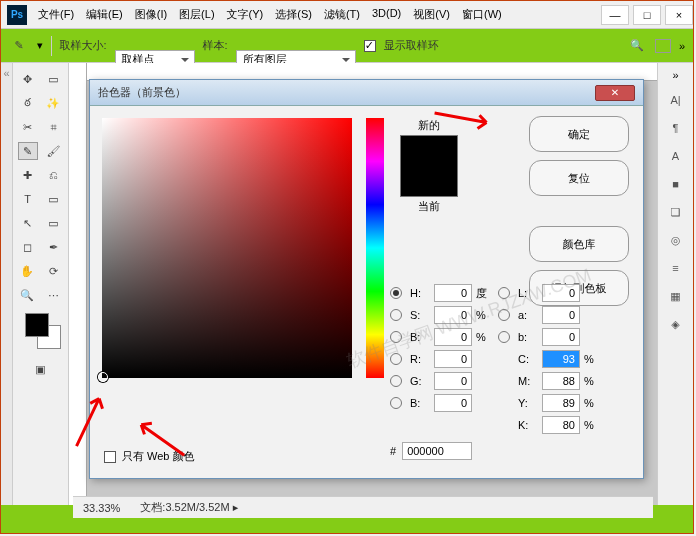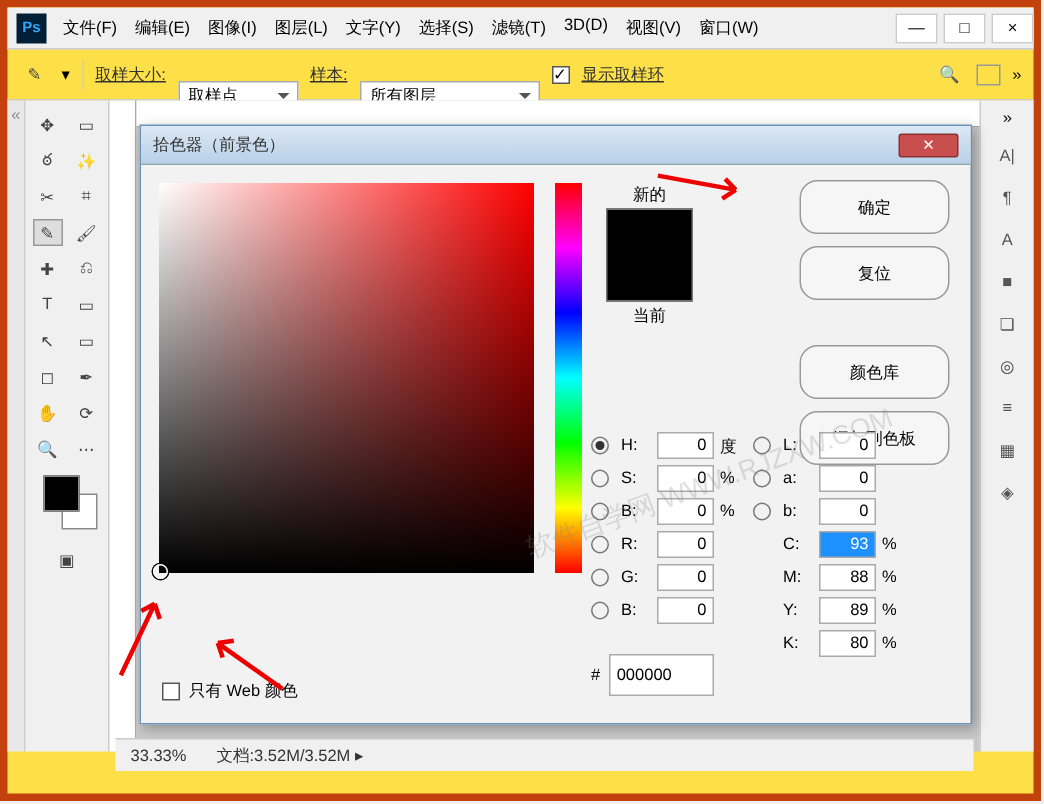--- a/index.html
+++ b/index.html
@@ -1,26 +1,26 @@
 <!DOCTYPE html>
 <html><head>
 <meta charset="utf-8">
 <style>
 *{box-sizing:border-box;margin:0;padding:0;font-family:"Microsoft YaHei",Arial,sans-serif;font-size:11px;}
 body{background:#f0f0f0;width:696px;height:536px;overflow:hidden;position:relative;}
-.win{border:5px solid #c2410c;background:#fde047;width:694px;height:534px;position:relative;}
+.win{border:1px solid #c2410c;background:#84cc16;width:694px;height:534px;position:relative;}
 .titlebar{height:28px;background:#f0f0f0;display:flex;align-items:center;border-bottom:1px solid #ccc;}
 .ps-logo{width:20px;height:20px;background:#001e36;color:#31a8ff;display:flex;align-items:center;justify-content:center;font-weight:bold;font-size:10px;margin:0 6px;}
 .menu{display:flex;gap:2px;}
 .menu span{padding:2px 5px;cursor:default;}
 .wincontrols{margin-left:auto;display:flex;}
 .wincontrols div{width:28px;height:20px;border:1px solid #ccc;margin-left:4px;display:flex;align-items:center;justify-content:center;background:#fff;}
 .optbar{height:34px;border-bottom:1px solid #ccc;display:flex;align-items:center;padding:0 8px;gap:8px;}
 .sep{width:1px;height:20px;background:#ccc;}
-.lbl{color:#333;text-decoration:underline;}
+.lbl{color:#333;}
 .sel{border:1px solid #aaa;background:#fff;height:20px;padding:0 18px 0 6px;position:relative;min-width:80px;display:flex;align-items:center;margin-top:28px;}
 .sel::after{content:"";position:absolute;right:5px;top:7px;border:4px solid transparent;border-top-color:#555;}
 .chk{width:12px;height:12px;border:1px solid #555;background:#fff;display:inline-block;position:relative;}
 .chk.on::after{content:"✓";position:absolute;top:-2px;left:0;font-size:11px;}
 .main{display:flex;height:calc(100% - 90px);}
 .leftcol{width:12px;background:#e8e8e8;border-right:1px solid #ccc;display:flex;align-items:flex-start;justify-content:center;padding-top:4px;color:#888;}
 .tools{width:56px;background:#f0f0f0;border-right:1px solid #ccc;padding:4px 0;display:flex;flex-direction:column;align-items:center;gap:0;}
 .trow{display:flex;gap:6px;padding:3px 0;}
 .tool{width:20px;height:18px;display:flex;align-items:center;justify-content:center;color:#444;cursor:default;}
 .tool.sel-t{background:#ddd;border:1px solid #999;}
@@ -44,21 +44,21 @@
 .preview{display:flex;flex-direction:column;align-items:center;gap:2px;margin-left:6px;}
 .pv-box{width:58px;height:62px;background:#000;border:1px solid #777;}
 .btns{position:absolute;top:10px;right:14px;display:flex;flex-direction:column;gap:8px;}
 .btn{width:100px;height:36px;border:1px solid #999;border-radius:12px;background:#f6f6f6;display:flex;align-items:center;justify-content:center;cursor:default;}
 .fields{position:absolute;top:178px;left:300px;right:14px;display:grid;grid-template-columns:18px 22px 40px 20px 18px 22px 40px 20px;gap:4px 2px;align-items:center;}
 .rad{width:12px;height:12px;border:1px solid #777;border-radius:50%;display:inline-block;position:relative;}
 .rad.on::after{content:"";width:6px;height:6px;background:#333;border-radius:50%;position:absolute;top:2px;left:2px;}
 .numin{width:38px;height:18px;border:1px solid #aaa;background:#fff;text-align:right;padding:0 4px;font-size:11px;}
 .numin.hi{background:#1e90ff;color:#fff;}
 .hexrow{position:absolute;bottom:18px;left:300px;display:flex;align-items:center;gap:6px;}
-.hexin{width:70px;height:28px;border:1px solid #aaa;background:#fff;padding:0 4px;font-size:11px;}
+.hexin{width:70px;height:18px;border:1px solid #aaa;background:#fff;padding:0 4px;font-size:11px;}
 .webchk{position:absolute;bottom:14px;left:14px;display:flex;align-items:center;gap:6px;}
 .arrow-red{position:absolute;width:0;height:0;}
 .arrow1{top:88px;left:448px;transform:rotate(35deg);}
 .arrow2{top:425px;left:56px;transform:rotate(-40deg);}
 .arrow3{top:470px;left:160px;transform:rotate(-120deg);}
 .arrow-red svg{width:60px;height:30px;}
 .wm{position:absolute;top:200px;left:250px;color:rgba(130,130,130,0.25);font-size:18px;transform:rotate(-20deg);pointer-events:none;}
 .toprt{margin-left:auto;display:flex;gap:8px;align-items:center;}
 .sq{width:16px;height:14px;border:1px solid #999;}
 </style>

